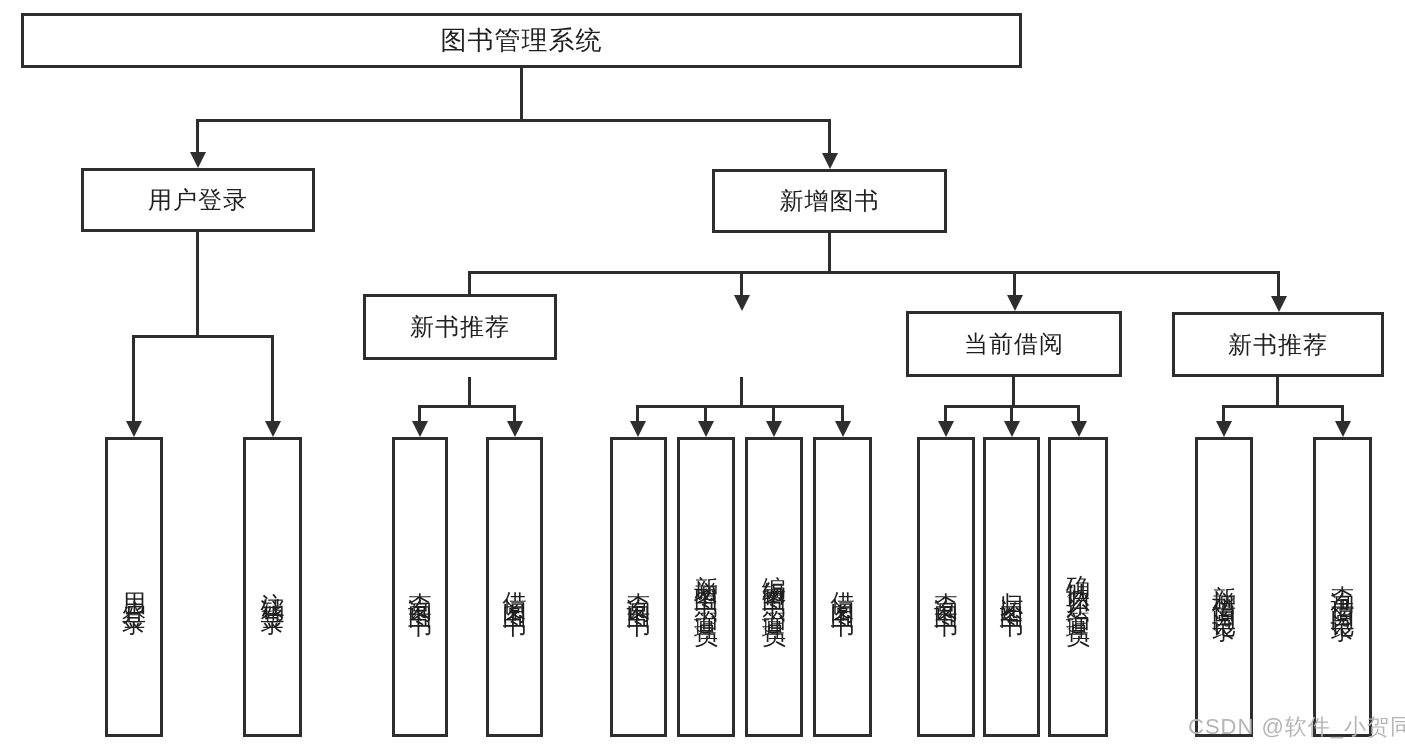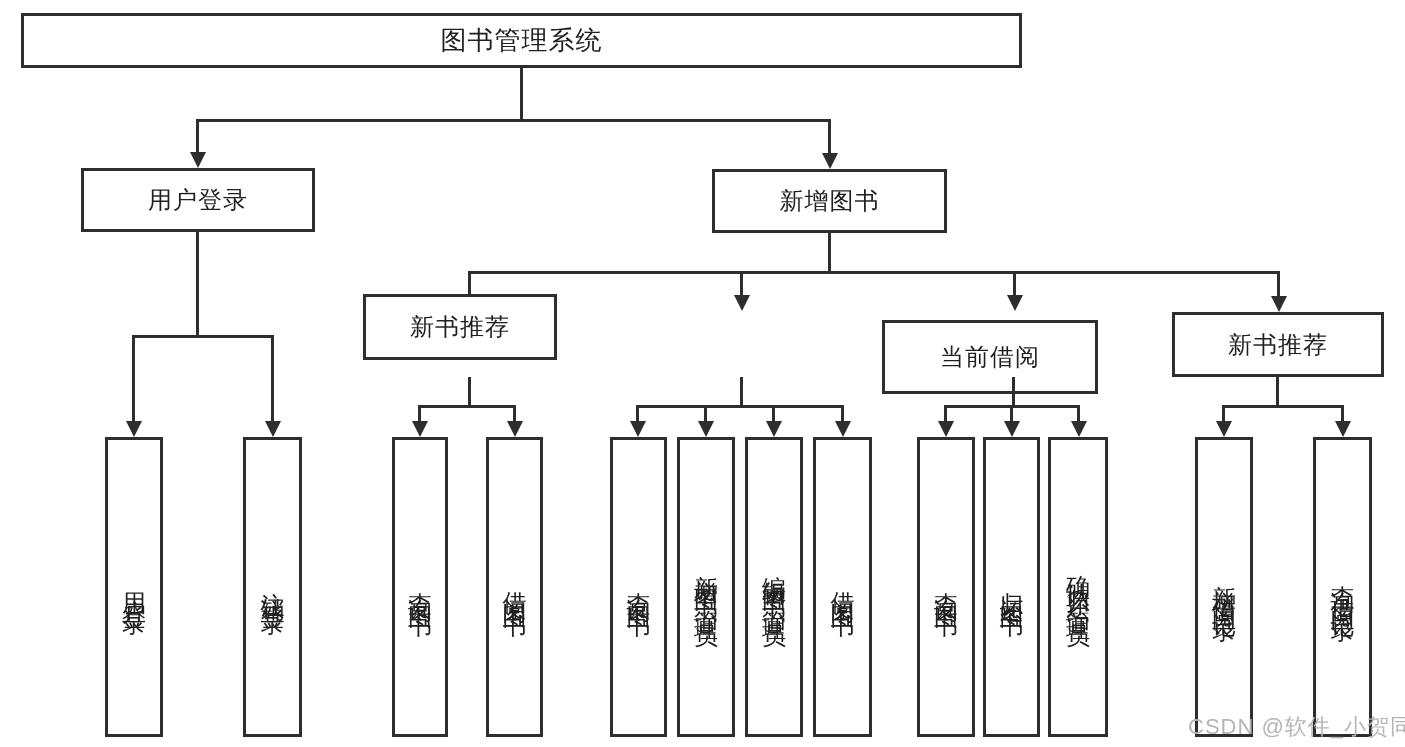--- a/index.html
+++ b/index.html
@@ -76,21 +76,21 @@
   <div class="ln" style="left:468px;top:271px;width:3px;height:25px;"></div>
   <div class="arrow" style="left:462px;top:295px;"></div>
   <div class="ln" style="left:740px;top:271px;width:3px;height:25px;"></div>
   <div class="arrow" style="left:734px;top:295px;"></div>
   <div class="ln" style="left:1013px;top:271px;width:3px;height:25px;"></div>
   <div class="arrow" style="left:1007px;top:295px;"></div>
   <div class="ln" style="left:1277px;top:271px;width:3px;height:25px;"></div>
   <div class="arrow" style="left:1271px;top:296px;"></div>
 
   <div class="box h2" style="left:363px;top:294px;width:194px;height:66px;">新书推荐</div>
-  <div class="box h2" style="left:882px;top:311px;width:216px;height:74px;margin-top:9px;">当前借阅</div>
+  <div class="box h2" style="left:906px;top:311px;width:216px;height:66px;">当前借阅</div>
   <div class="box h2" style="left:1172px;top:312px;width:212px;height:65px;">新书推荐</div>
 
   <div class="ln" style="left:468px;top:377px;width:3px;height:31px;"></div>
   <div class="ln" style="left:418px;top:405px;width:98px;height:3px;"></div>
   <div class="ln" style="left:418px;top:405px;width:3px;height:16px;"></div>
   <div class="arrow" style="left:412px;top:421px;"></div>
   <div class="ln" style="left:513px;top:405px;width:3px;height:16px;"></div>
   <div class="arrow" style="left:507px;top:421px;"></div>
 
   <div class="box vbox" style="left:392px;top:437px;width:56px;height:300px;">查询图书</div>

